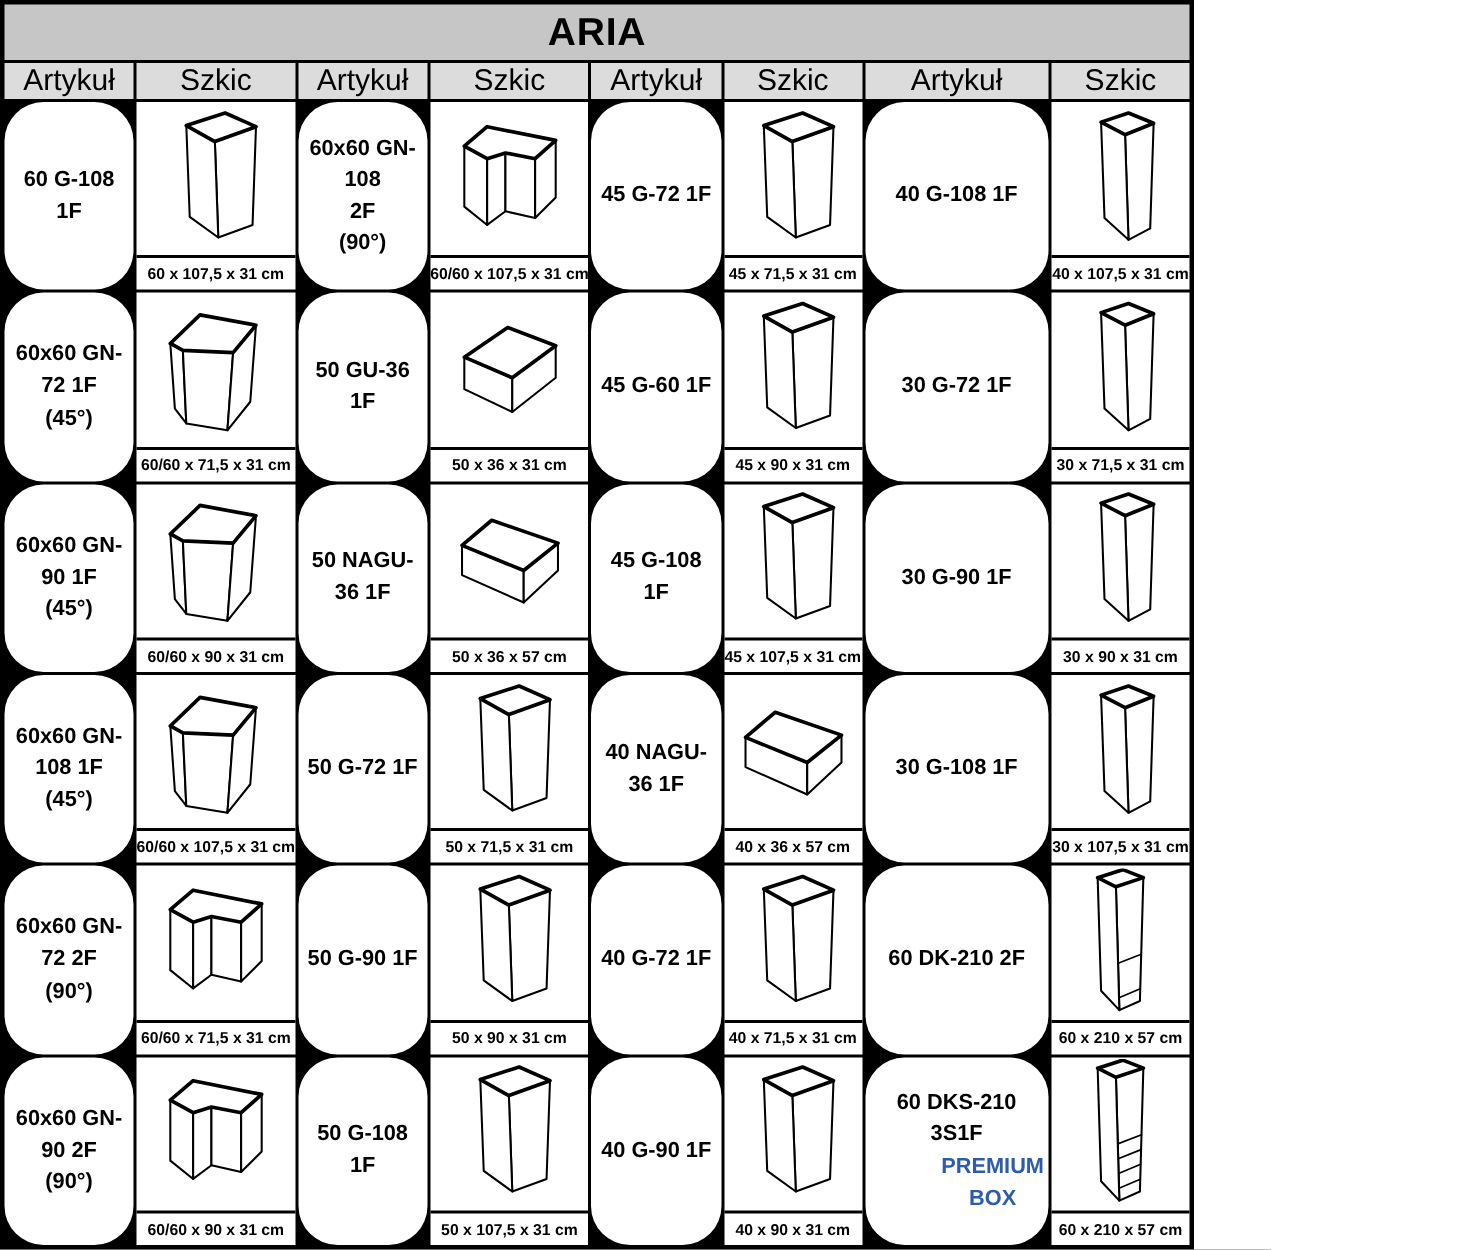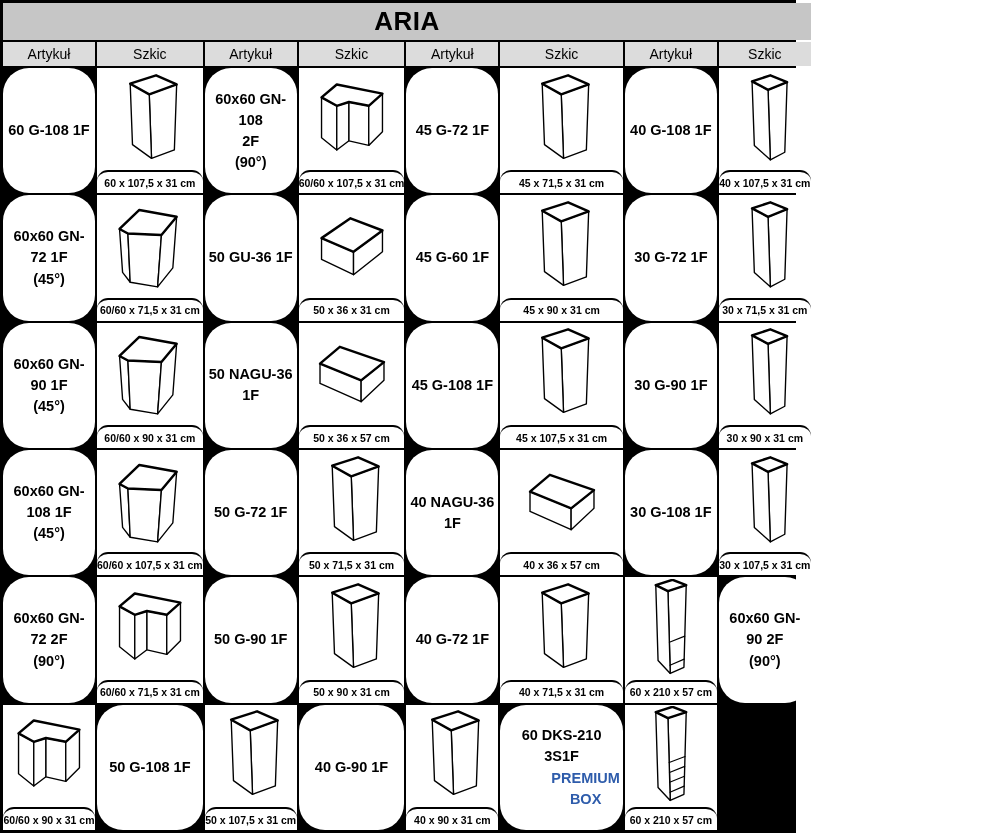--- a/index.html
+++ b/index.html
@@ -18,21 +18,21 @@
   }
   .title {
     grid-column: 1 / -1;
     background: #c6c6c6;
     display: flex; align-items: center; justify-content: center;
     font-size: 26px; font-weight: bold; letter-spacing: 0.5px;
   }
   .head-cell {
     background: #dcdcdc;
     display: flex; align-items: center; justify-content: center;
-    font-size: 14px;
+    font-size: 20px;
   }
   .artykul-cell {
     background: #fff;
     display: flex; flex-direction: column;
     align-items: center; justify-content: center;
     text-align: center;
     font-weight: bold; font-size: 14.5px; line-height: 1.45;
     padding: 2px 3px;
     border-radius: 26px;
   }
@@ -44,21 +44,21 @@
   }
   .sketch {
     flex: 1; display: flex; align-items: center; justify-content: center;
     overflow: hidden;
   }
   .sk { width: 92px; height: 99px; }
   .dim {
     border-top: 2px solid #000;
     height: 23px; flex: 0 0 23px;
     display: flex; align-items: center; justify-content: center;
-    font-size: 10.5px; font-weight: bold; white-space: nowrap; border-radius: 11px;
+    font-size: 10.5px; font-weight: bold; white-space: nowrap;
   }
   
   .f { fill: #fff; stroke: #000; stroke-width: 1.8; stroke-linejoin: round; }
   .t { fill: #fff; stroke: #000; stroke-width: 3.2; stroke-linejoin: round; }
   .l { fill: none; stroke: #000; stroke-width: 1.5; stroke-linecap: round; }
   .defs-hidden { position: absolute; width: 0; height: 0; overflow: hidden; }
 </style>
 </head>
 <body>
 
@@ -334,20 +334,23 @@
       <div class="name">40 G-72 1F</div>
     </div>
     <div class="szkic-cell">
       <div class="sketch">
         <svg class="sk" viewBox="0 0 100 130" xmlns="http://www.w3.org/2000/svg">
           <use href="#box-tall"></use>
         </svg>
       </div>
       <div class="dim">40 x 71,5 x 31 cm</div>
     </div>
+    <div class="artykul-cell">
+      <div class="name">60 DK-210 2F</div>
+    </div>
     <div class="szkic-cell">
       <div class="sketch">
         <svg class="sk" viewBox="0 0 100 130" xmlns="http://www.w3.org/2000/svg">
           <use href="#column-2f"></use>
         </svg>
       </div>
       <div class="dim">60 x 210 x 57 cm</div>
     </div>
     <div class="artykul-cell">
       <div class="name">60x60 GN-90 2F

